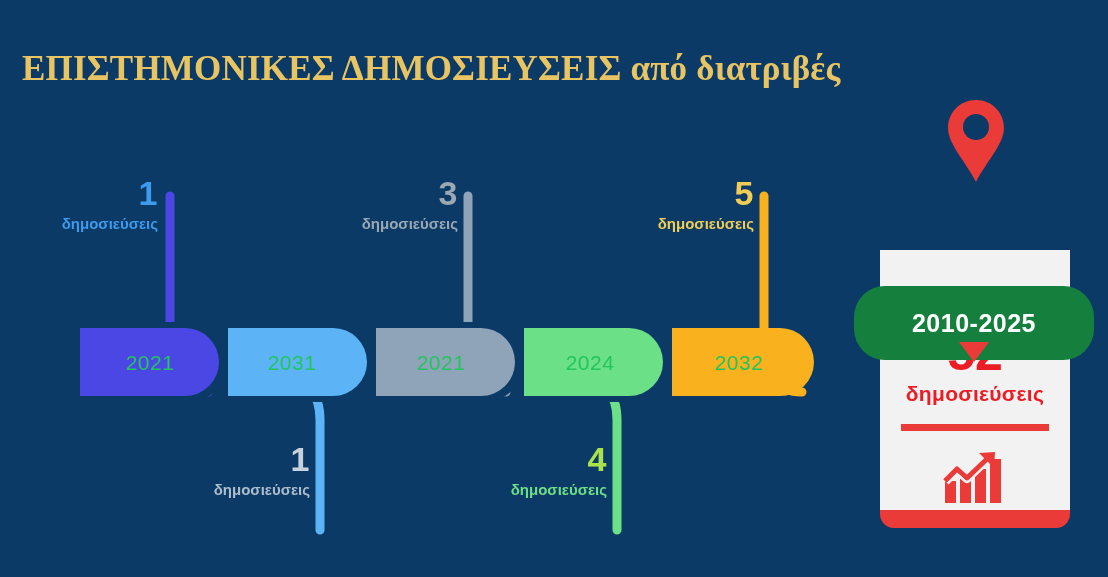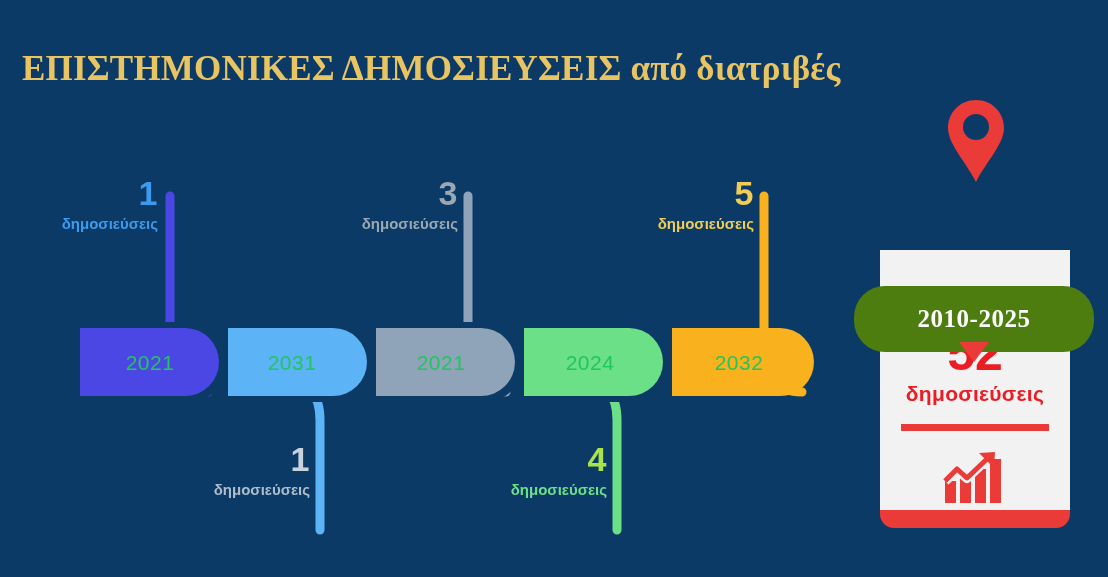--- a/index.html
+++ b/index.html
@@ -61,26 +61,25 @@
     line-height:20px;
     margin-top:4px;
   }
 
   
   #summary { position:absolute; left:840px; top:90px; width:268px; height:460px; }
   #pin { position:absolute; left:106px; top:8px; }
   #pill {
     position:absolute;
     left:14px; top:196px;
-    width:240px; height:66px;
-    background:#4d7c0f;
+    width:240px; height:74px;
+    background:#15803d;
     border-radius:31px;
     display:flex; align-items:center; justify-content:center;
     z-index:3;
-    font-family:Liberation Serif, serif;
   }
   #pill span {
     color:#ffffff;
     font-size:25px;
     font-weight:bold;
     letter-spacing:0.5px;
   }
   #pill-notch {
     position:absolute;
     left:119px; top:252px;

